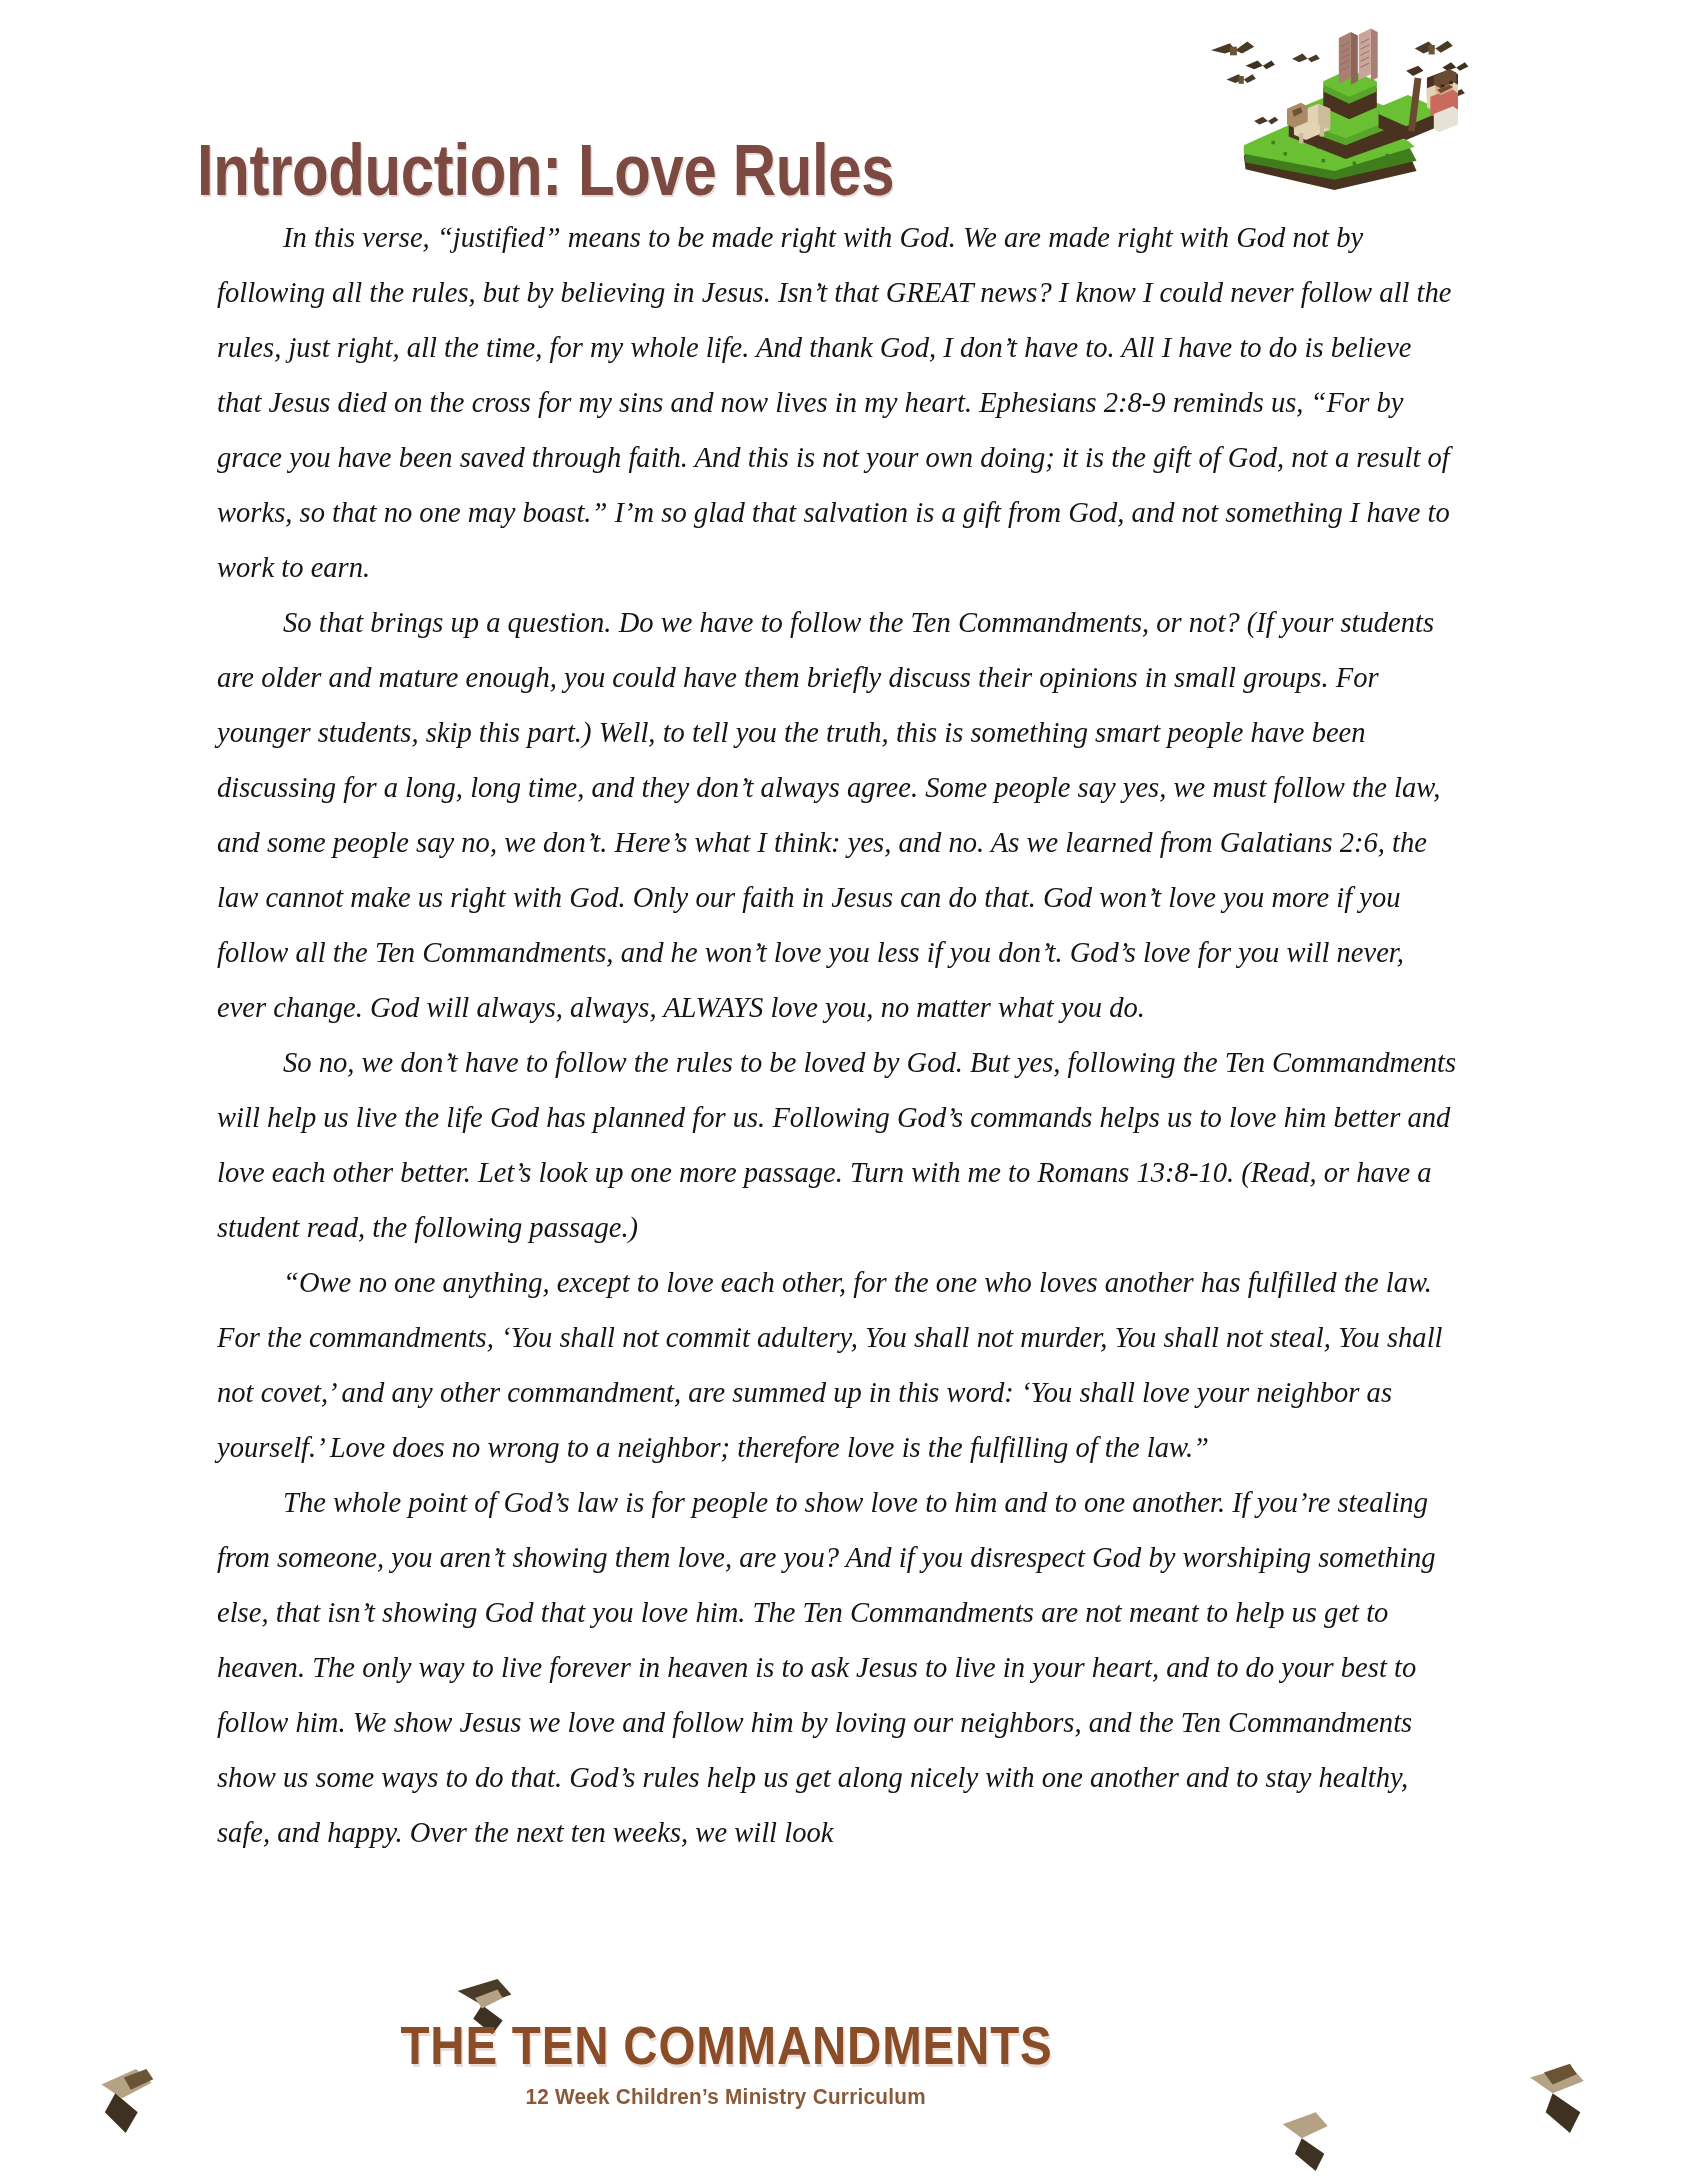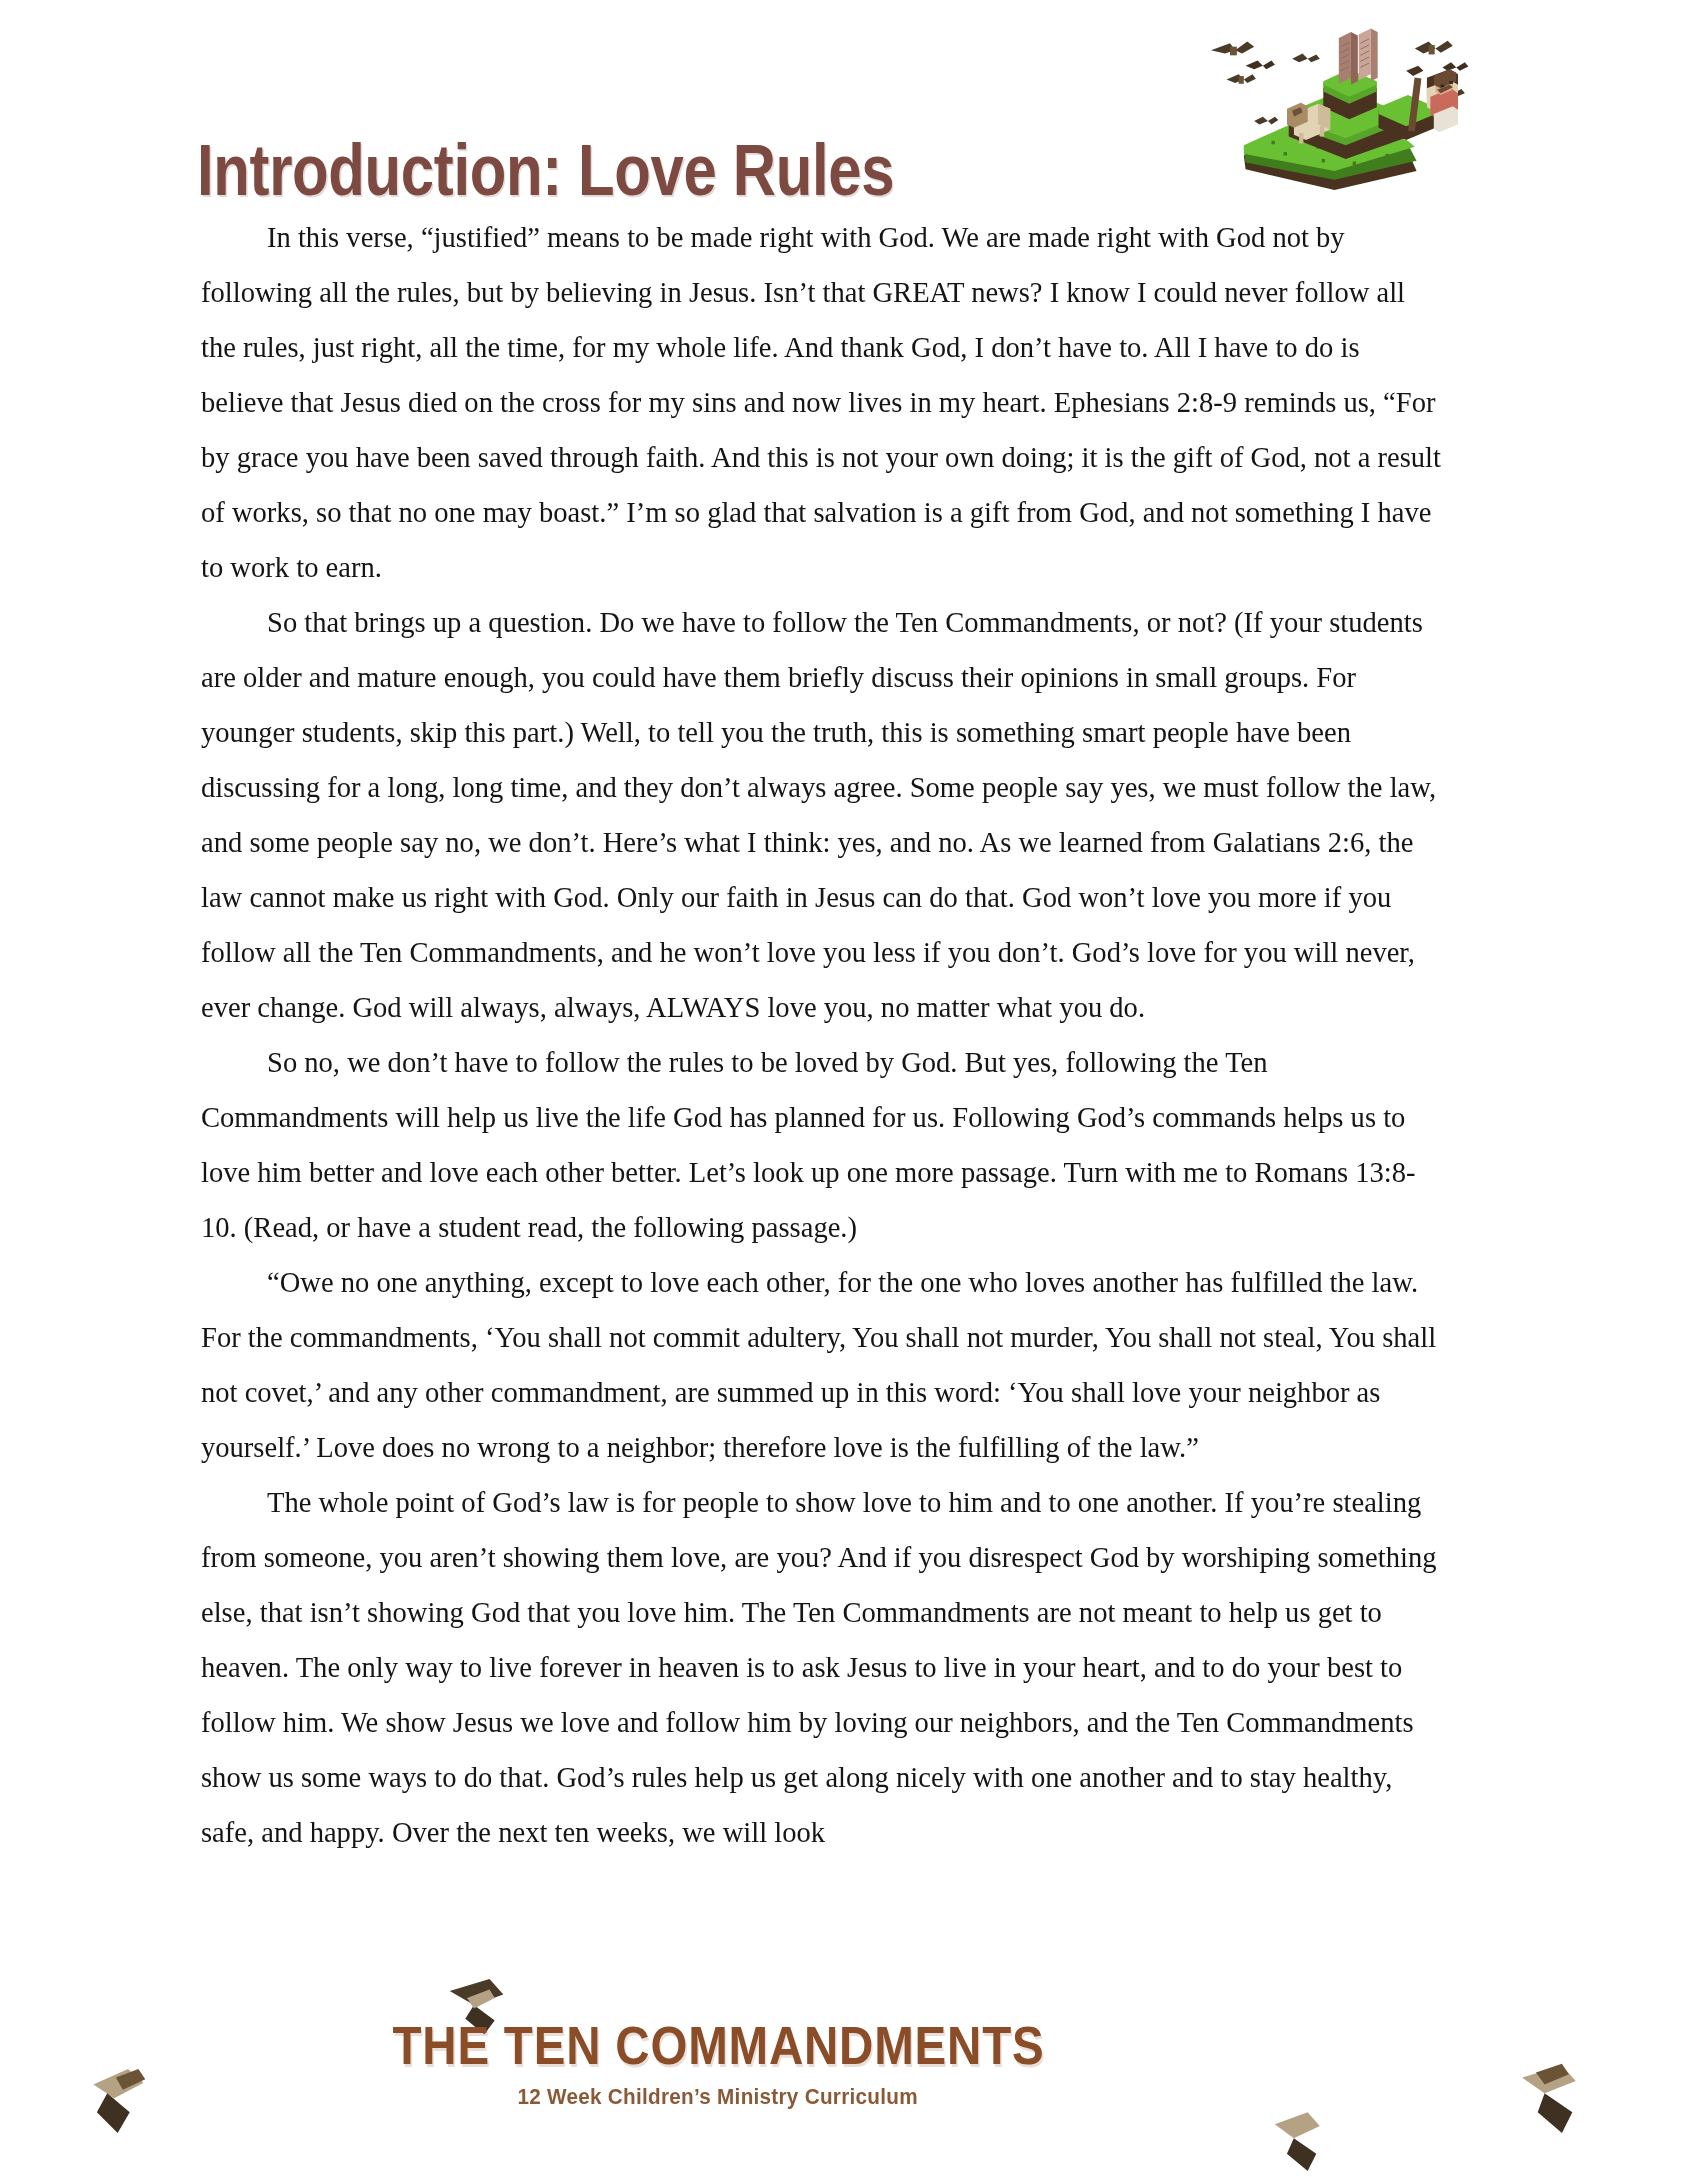--- a/index.html
+++ b/index.html
@@ -53,40 +53,41 @@
     left: 1192px;
     top: 5.2px;
     width: 285px;
     height: 182px;
   }
   .header-illustration svg { display: block; width: 100%; height: 100%; }
 
   
   .body-copy {
     position: absolute;
-    left: 201px;
+    left: 217px;
     top: 210px;
     width: 1262px;
+    font-style: italic;
   }
   .body-copy p {
     margin: 0 0 0 0;
     text-indent: 67px;
     font-size: 29px;
     line-height: 55px;
     color: #151515;
     text-align: left;
     font-family: "Liberation Serif", "DejaVu Serif", serif;
     transform: scaleX(0.985);
     transform-origin: left top;
   }
 
   
   .footer {
     position: absolute;
-    left: 0;
+    left: 8px;
     top: 1972px;
     width: 1436px;
     height: 206px;
   }
   .footer-inner {
     position: absolute;
     left: 0;
     right: 0;
     top: 45px;
     text-align: center;

